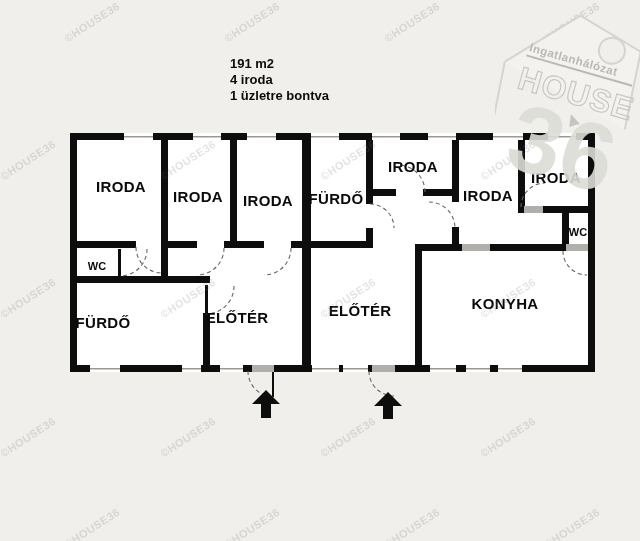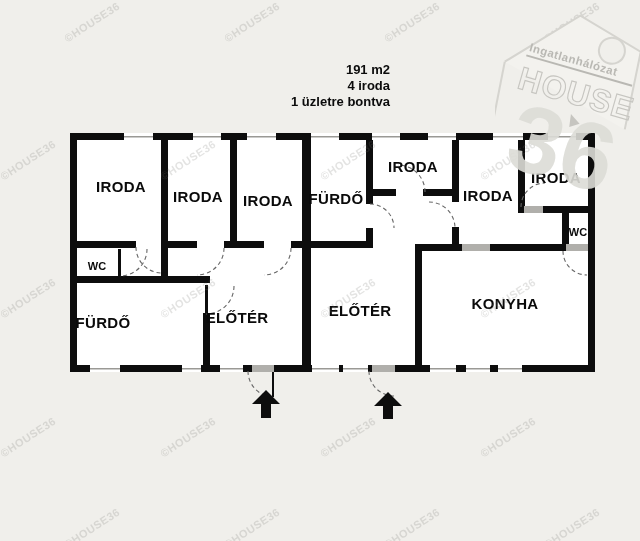--- a/index.html
+++ b/index.html
@@ -3,22 +3,22 @@
 <meta charset="utf-8">
 <style>
   html,body{margin:0;padding:0;}
   body{
     width:640px;height:541px;position:relative;overflow:hidden;
     background:#f0efeb;
     font-family:"Liberation Sans", sans-serif;
   }
   .canvas{position:absolute;inset:0;}
   .title-block{
-    position:absolute;left:230px;top:62px;width:160px;
-    text-align:right;font-weight:bold;font-size:13px;line-height:16px;color:#0b0b0b;
+    position:absolute;left:230px;top:56px;width:160px;
+    text-align:left;font-weight:bold;font-size:13px;line-height:16px;color:#0b0b0b;
   }
   .rlabel{
     position:absolute;transform:translate(-50%,-50%);
     font-weight:bold;font-size:15px;letter-spacing:.3px;color:#0a0a0a;white-space:nowrap;
   }
   .rlabel.small{font-size:11px;letter-spacing:.2px;}
   .rlabel.two-line{text-align:left;line-height:17px;}
   .wm-layer{position:absolute;inset:0;pointer-events:none;}
   .wm{
     position:absolute;transform:translate(-50%,-50%) rotate(-33deg);

